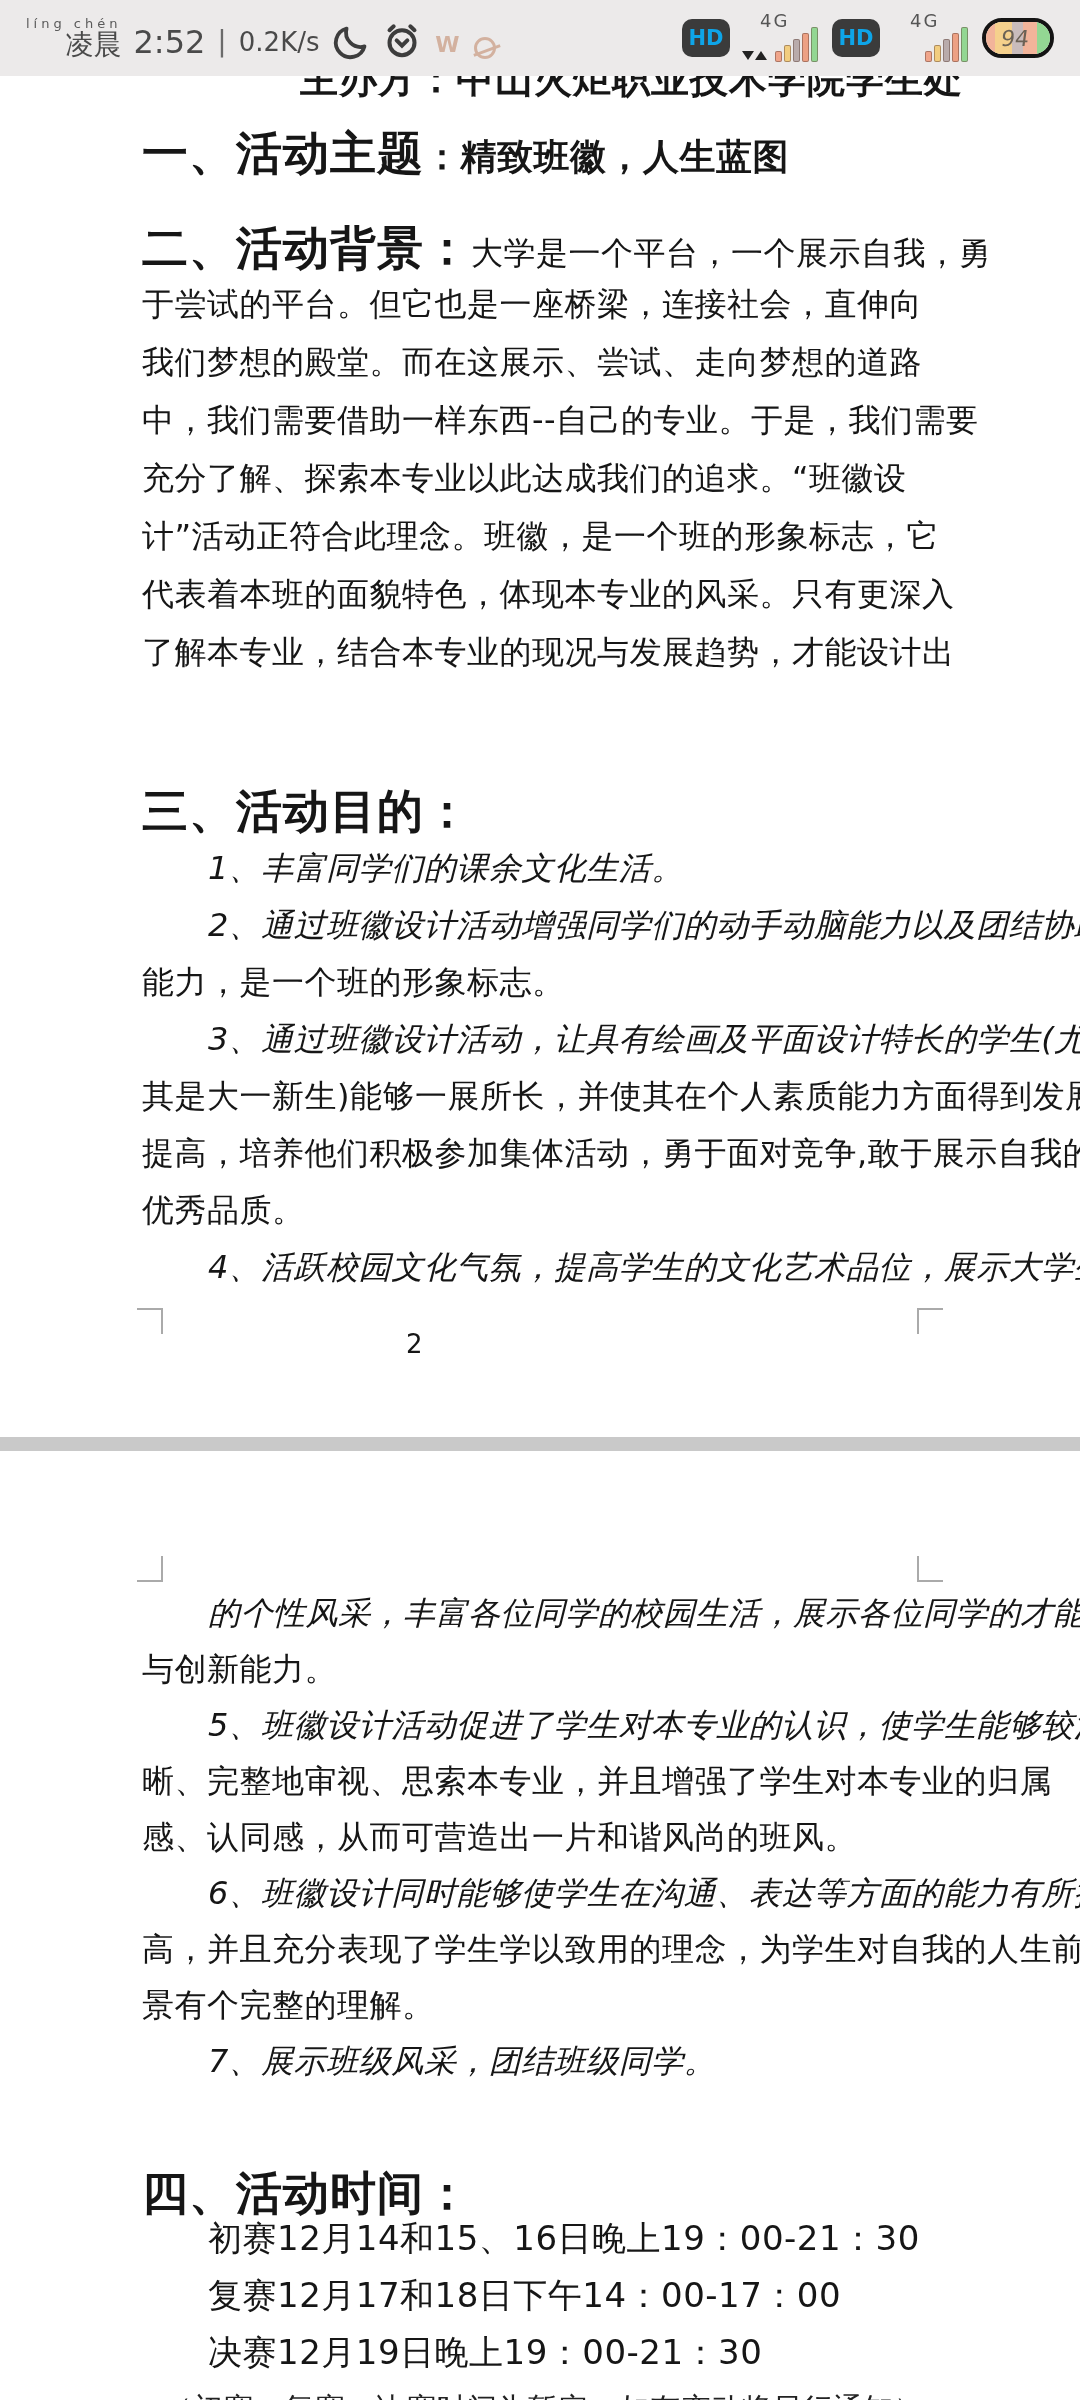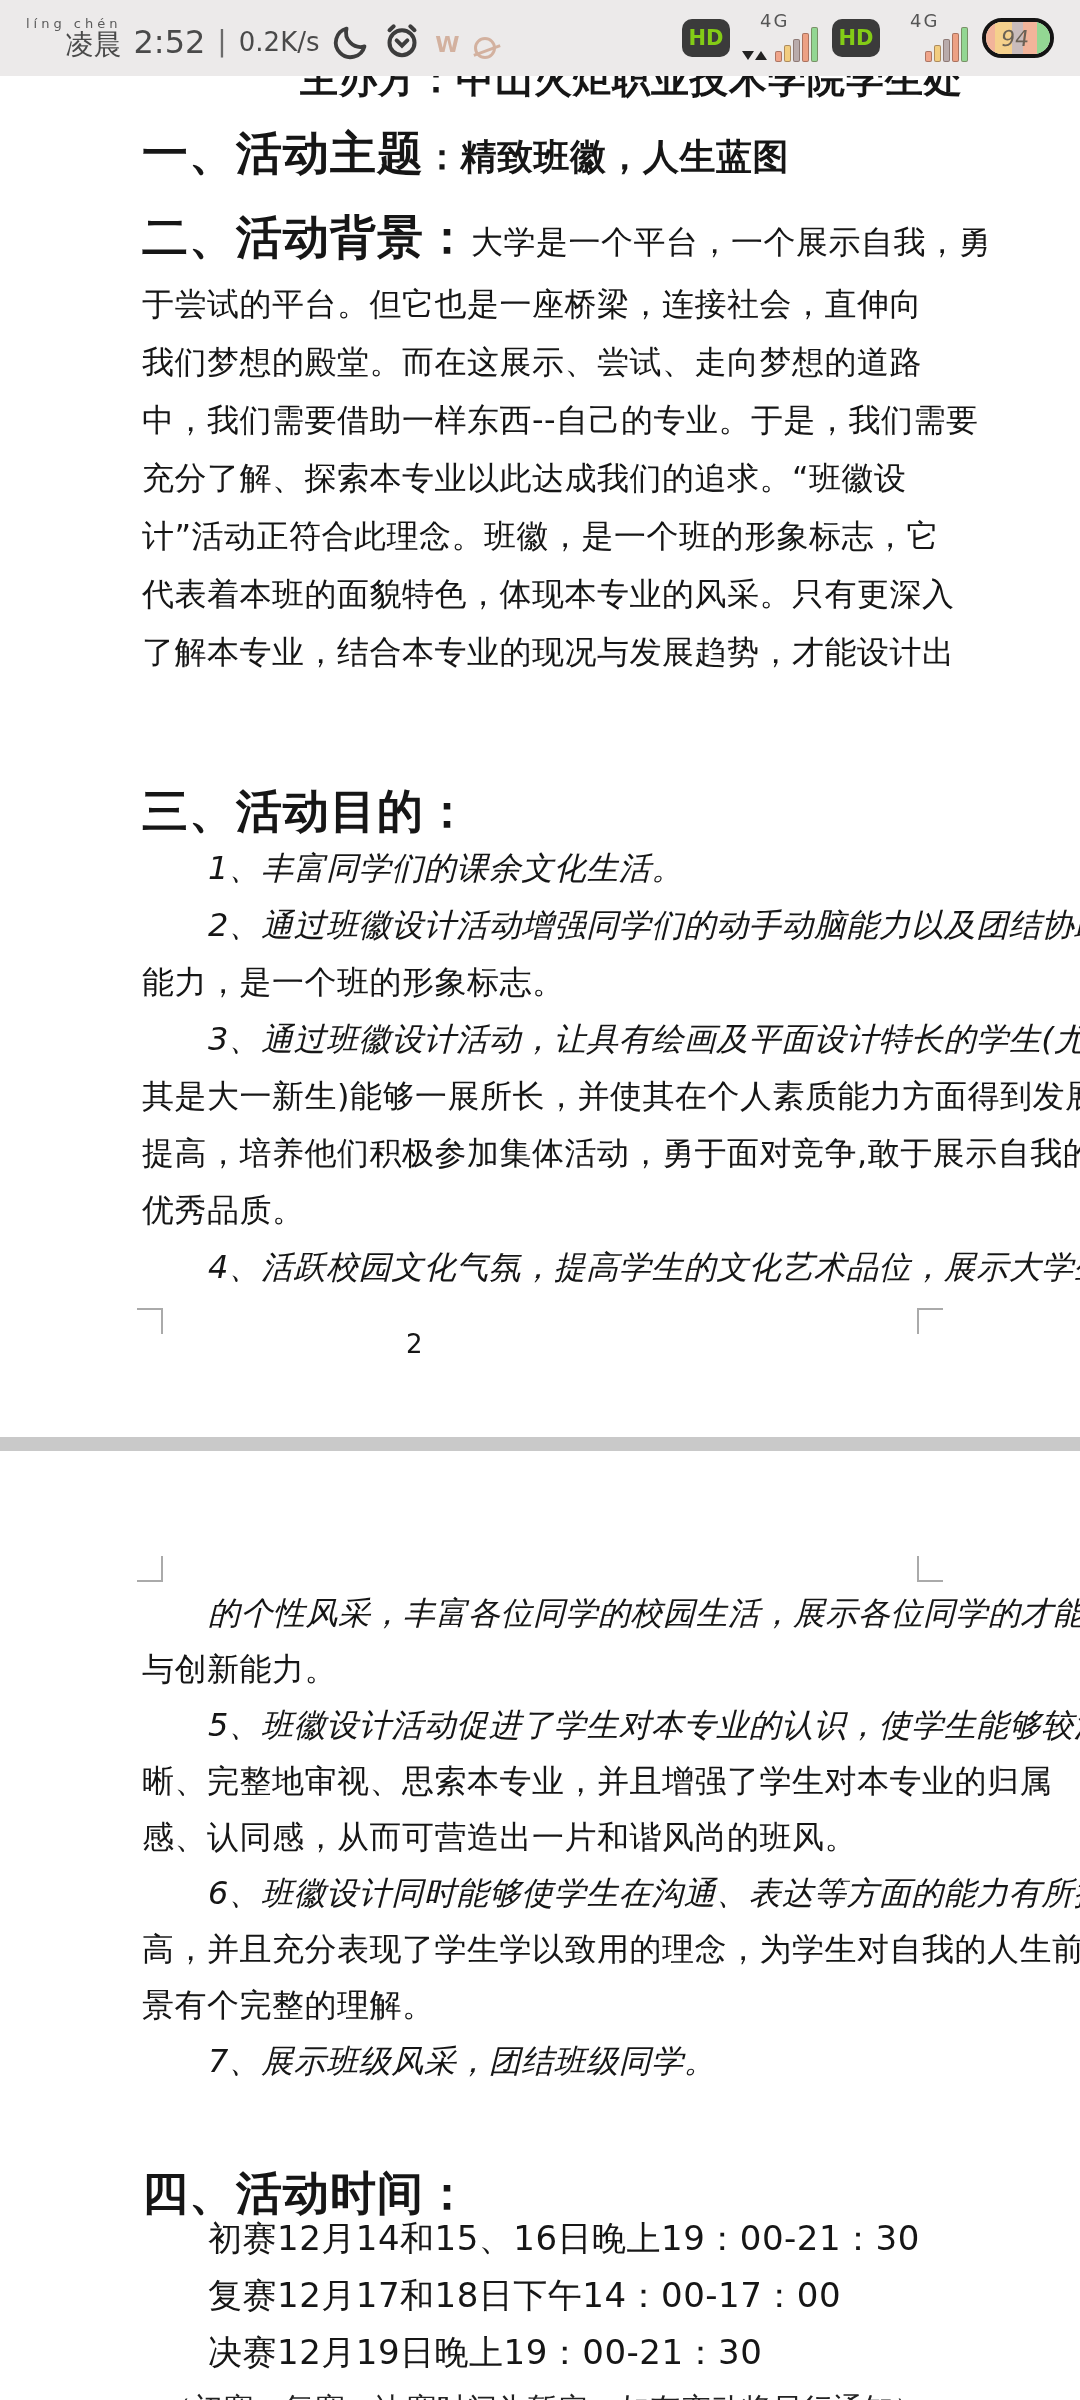--- a/index.html
+++ b/index.html
@@ -25,21 +25,21 @@
   .sb-speed { font-size:26px; line-height:34px; }
   .sb-ic { display:inline-flex; align-items:center; margin-bottom:-2px; }
   .notif { width:28px; height:30px; display:inline-flex; align-items:center; justify-content:center;
            font-size:22px; font-weight:700; color:#cfa893; opacity:.85; }
   .notif-circle { width:22px; height:22px; border:3px solid #cfa893; border-radius:50%;
                   opacity:.85; position:relative; }
   .notif-circle::after { content:""; position:absolute; left:-4px; top:9px; width:28px; height:3px;
                   background:#cfa893; transform:rotate(-20deg); }
 
   .sb-right { display:flex; align-items:center; gap:14px; }
-  .hd-badge { width:48px; height:38px; border-radius:10px; background:#3b3b3b; color:#84cc16;
+  .hd-badge { width:48px; height:38px; border-radius:10px; background:#3b3b3b; color:#0ea5e9;
               font-size:21px; font-weight:700; display:flex; align-items:center; justify-content:center; }
   .sim { position:relative; width:74px; height:52px; }
   .sim .net { position:absolute; top:-2px; left:16px; font-size:18px; color:#555; letter-spacing:2px; }
   .bars { position:absolute; bottom:2px; right:0; display:flex; align-items:flex-end; gap:2px; }
   .bar { width:7px; border-radius:2px; border:1px solid rgba(90,60,50,.45); }
   .bar1 { height:11px; background:#f0a58a; }
   .bar2 { height:17px; background:#f2cd7f; }
   .bar3 { height:23px; background:#b9abab; }
   .bar4 { height:29px; background:#eda184; }
   .bar5 { height:35px; background:#93d793; }
@@ -150,21 +150,21 @@
   </div>
 
   <div class="doc">
 
     <div class="clip-top">主办方：中山火炬职业技术学院学生处</div>
 
     <div class="ln hline" style="top:118px">
       <span class="hspan">一、活动主题</span><span class="s1tail">：精致班徽，人生蓝图</span>
     </div>
 
-    <div class="ln hline" style="top:202px">
+    <div class="ln hline" style="top:213px">
       <span class="hspan">二、活动背景：</span><span style="font-size:32px;">大学是一个平台，一个展示自我，勇</span>
     </div>
     <div class="ln" style="top:333px">我们梦想的殿堂。而在这展示、尝试、走向梦想的道路</div>
     <div class="ln" style="top:275px">于尝试的平台。但它也是一座桥梁，连接社会，直伸向</div>
     <div class="ln" style="top:391px">中，我们需要借助一样东西--自己的专业。于是，我们需要</div>
     <div class="ln" style="top:449px">充分了解、探索本专业以此达成我们的追求。“班徽设</div>
     <div class="ln" style="top:507px">计”活动正符合此理念。班徽，是一个班的形象标志，它</div>
     <div class="ln" style="top:565px">代表着本班的面貌特色，体现本专业的风采。只有更深入</div>
     <div class="ln" style="top:623px">了解本专业，结合本专业的现况与发展趋势，才能设计出</div>
 

